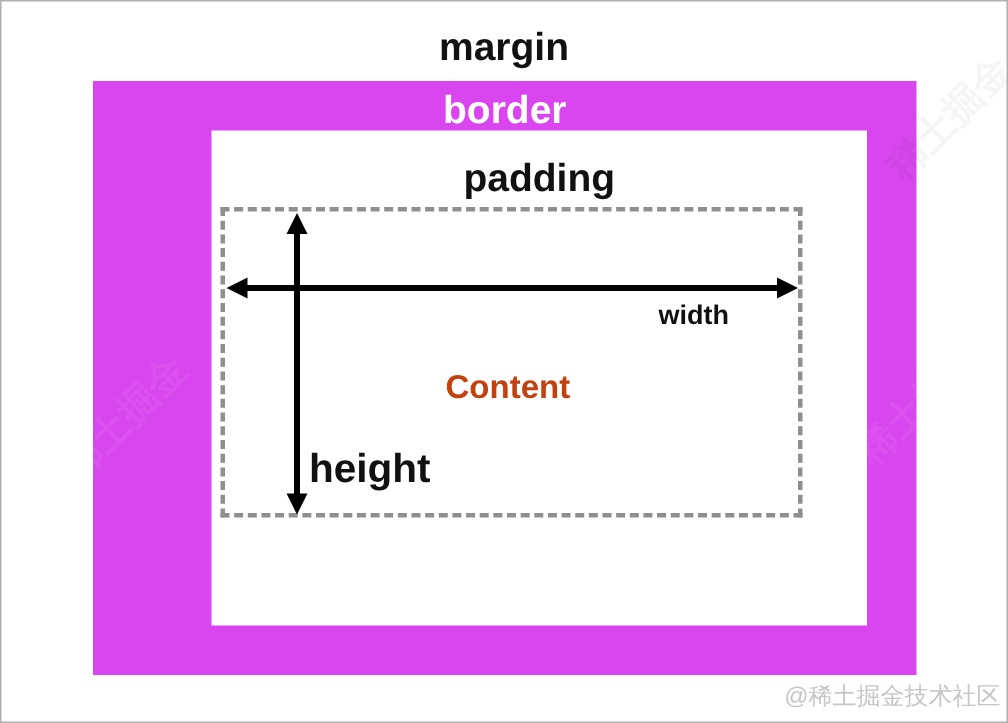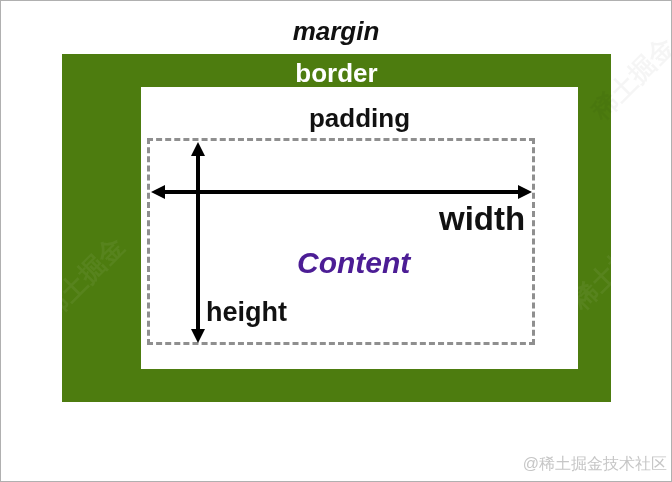--- a/index.html
+++ b/index.html
@@ -25,29 +25,28 @@
     white-space: nowrap;
   }
   .lbl-center {
     left: 0;
     width: 100%;
     text-align: center;
   }
   .margin-label {
     top: 16px;
     font-size: 26px;
-    font-style: italic;
   }
   .border-box {
     position: absolute;
     left: 61px;
     top: 53px;
     width: 549px;
-    height: 348px;
-    background: #4d7c0f;
+    height: 396px;
+    background: #d946ef;
   }
   .border-label {
     top: 5px;
     font-size: 26px;
     color: #ffffff;
   }
   .padding-box {
     position: absolute;
     left: 33px;
     top: 33px;
@@ -66,28 +65,27 @@
     top: 137px;
     width: 388px;
     height: 207px;
     box-sizing: border-box;
     border: 3px dashed #8f8f8f;
     background: transparent;
   }
   .content-label {
     left: 296px;
     top: 245px;
-    font-size: 30px;
-    font-style: italic;
-    color: #4c1d95;
+    font-size: 22px;
+    color: #c2410c;
   }
   .width-label {
     left: 438px;
     top: 200px;
-    font-size: 33px;
+    font-size: 18px;
   }
   .height-label {
     left: 205px;
     top: 297px;
     font-size: 27px;
   }
   
   .arrow-h {
     position: absolute;
     left: 150px;

